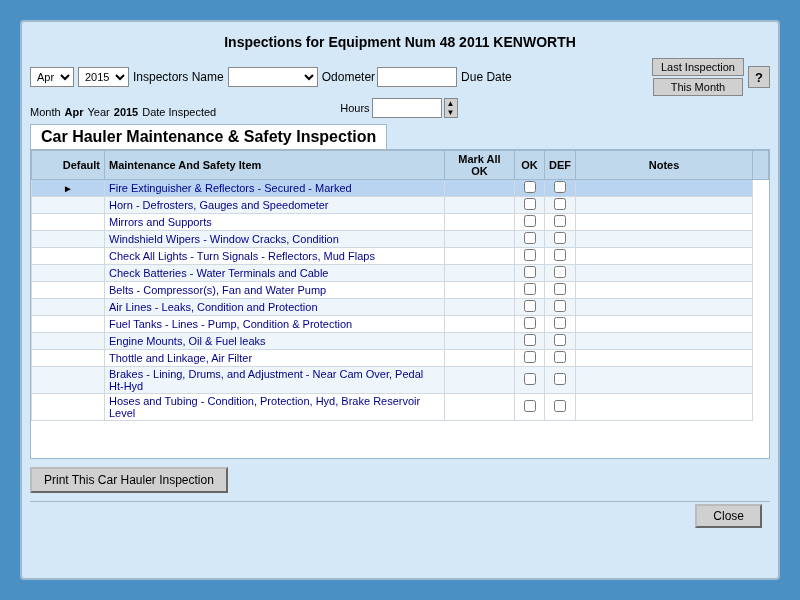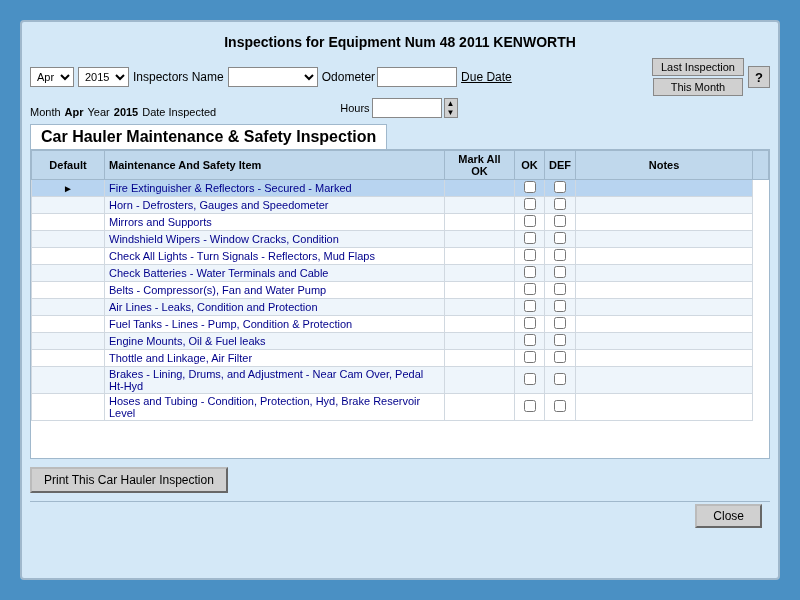--- a/index.html
+++ b/index.html
@@ -189,21 +189,20 @@
     }
     .odometer-group {
       display: flex;
       align-items: center;
       gap: 2px;
     }
     .due-date-group {
       display: flex;
       align-items: center;
       gap: 2px;
-      text-decoration: underline;
     }
     .hours-group {
       display: flex;
       align-items: center;
       gap: 2px;
     }
     .spin-box {
       display: flex;
       flex-direction: column;
       border: 1px solid #888;
@@ -265,21 +264,21 @@
   </div>
 
   <div class="tab-bar">
     <div class="tab active">Car Hauler Maintenance &amp; Safety Inspection</div>
   </div>
 
   <div class="table-container">
     <table>
       <thead>
         <tr>
-          <th style="width:73px;">Default</th>
+          <th style="width:73px;text-align:right;">Default</th>
           <th class="left" style="width:340px;">Maintenance And Safety Item</th>
           <th style="width:70px;">Mark All OK</th>
           <th style="width:30px;">OK</th>
           <th style="width:30px;">DEF</th>
           <th>Notes</th>
           <th style="width:16px;"></th>
         </tr>
       </thead>
       <tbody id="table-body">
       <tr class="selected">

